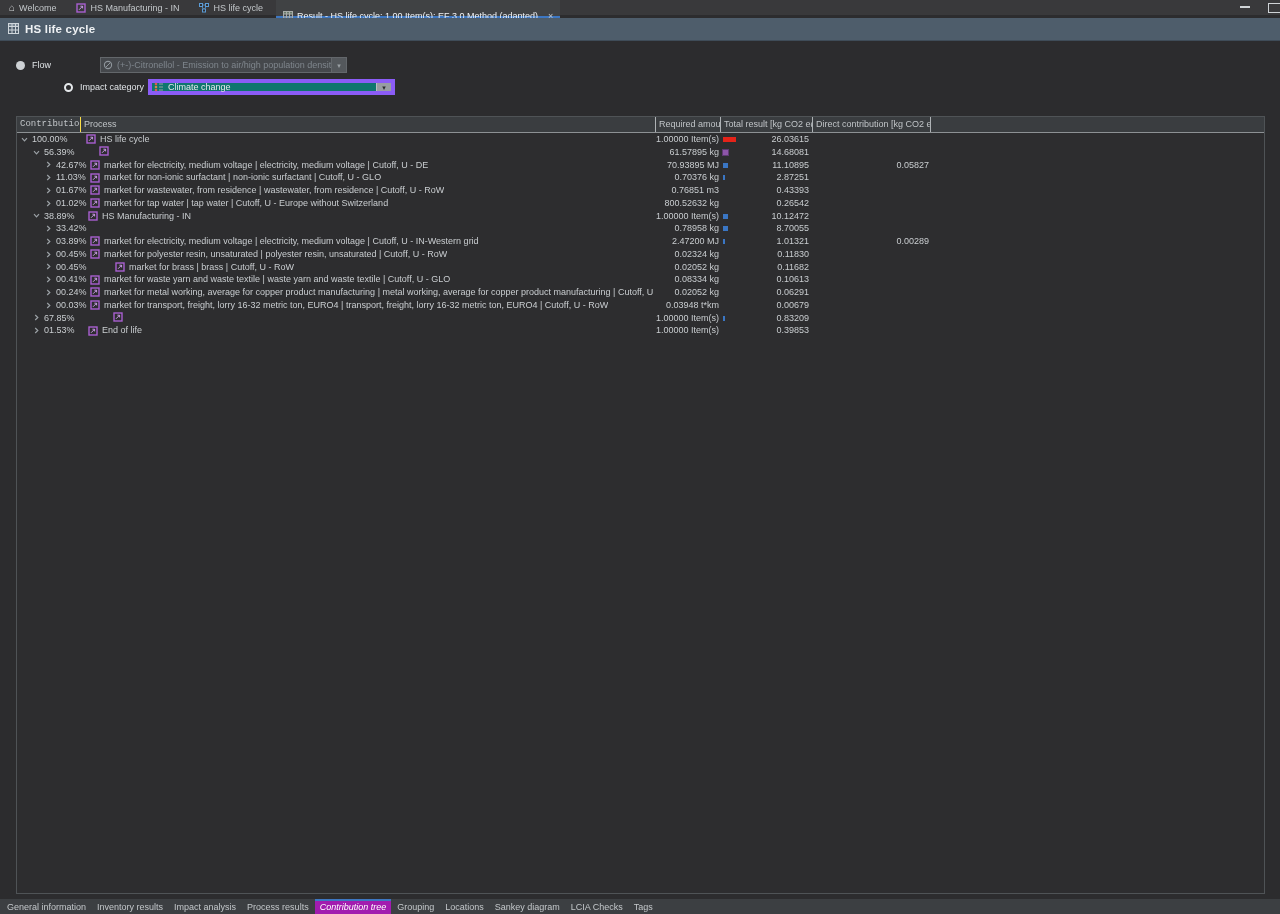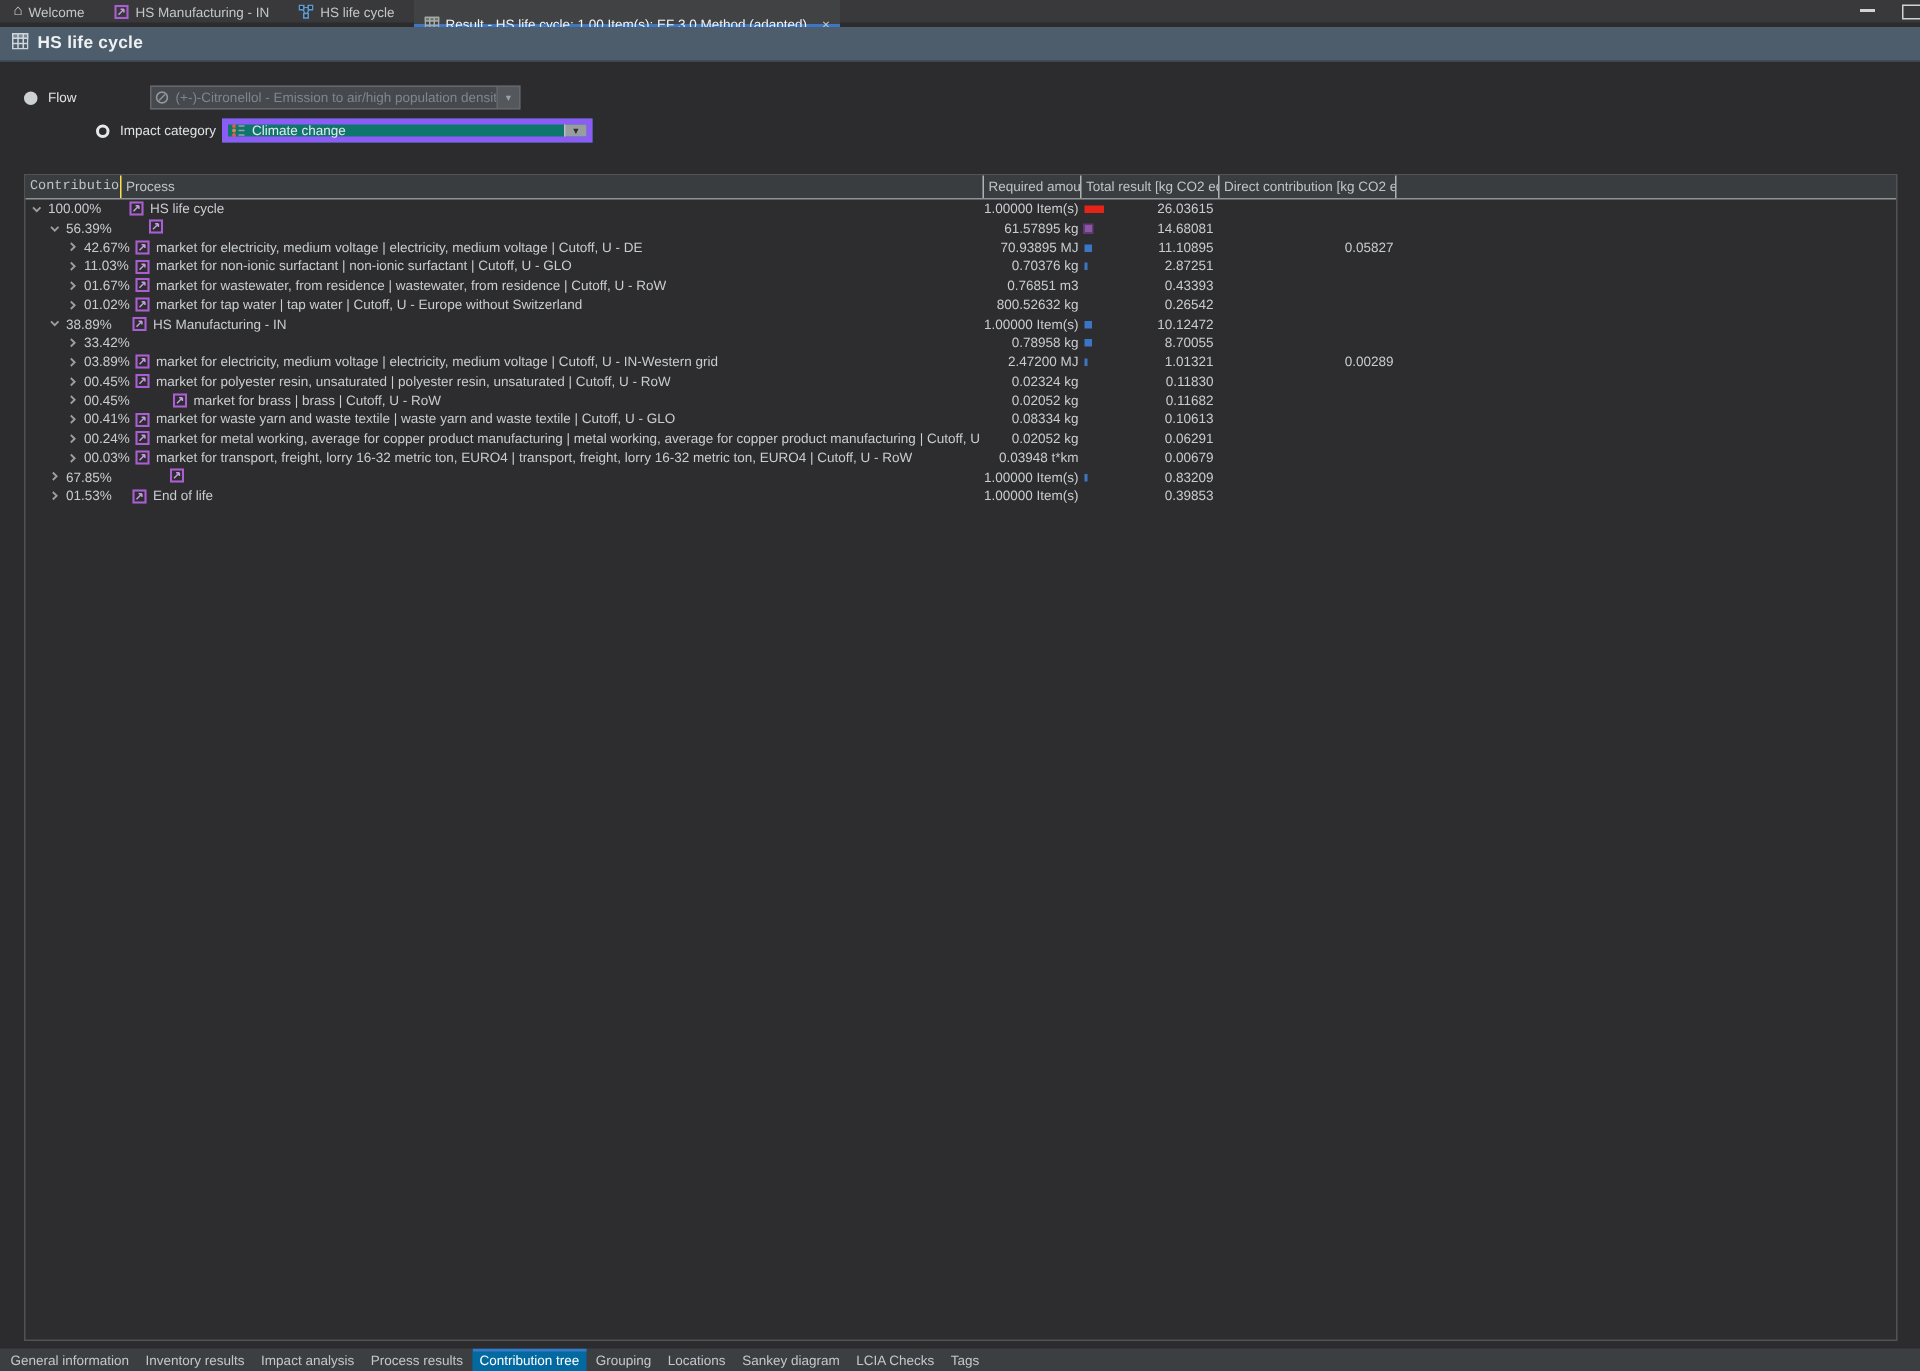--- a/index.html
+++ b/index.html
@@ -64,21 +64,21 @@
   .ind.red-lg{width:13px;height:5px;background:#e62319;}
   .ind.purple-sm{width:5px;height:5px;background:#8d55a8;outline:1px solid #5e3a72;}
   .ind.blue-sm{width:5px;height:5px;background:#3a76c4;}
   .ind.blue-xs{width:2px;height:5px;background:#3a76c4;}
 
   
   .bottom-bar{position:absolute;left:0;right:0;bottom:0;height:15px;background:#3c3f42;
               display:flex;align-items:stretch;padding-left:2px;}
   .bottom-tab{display:flex;align-items:center;padding:0 5px;margin-right:1px;font-size:9px;
               color:#c3c7ca;white-space:nowrap;box-sizing:border-box;}
-  .bottom-tab.active{background:#0369a1;color:#ffffff;box-shadow:inset 0 2px 0 #3d77c2;}
+  .bottom-tab.active{background:#a21caf;color:#ffffff;box-shadow:inset 0 2px 0 #3d77c2;font-style:italic;}
 </style>
 </head>
 <body>
 
 <div class="app">
 
   <div class="titlebar">
     <div class="top-tabs" id="top-tabs">
         <div class="top-tab">
           <span style="display: flex;">

